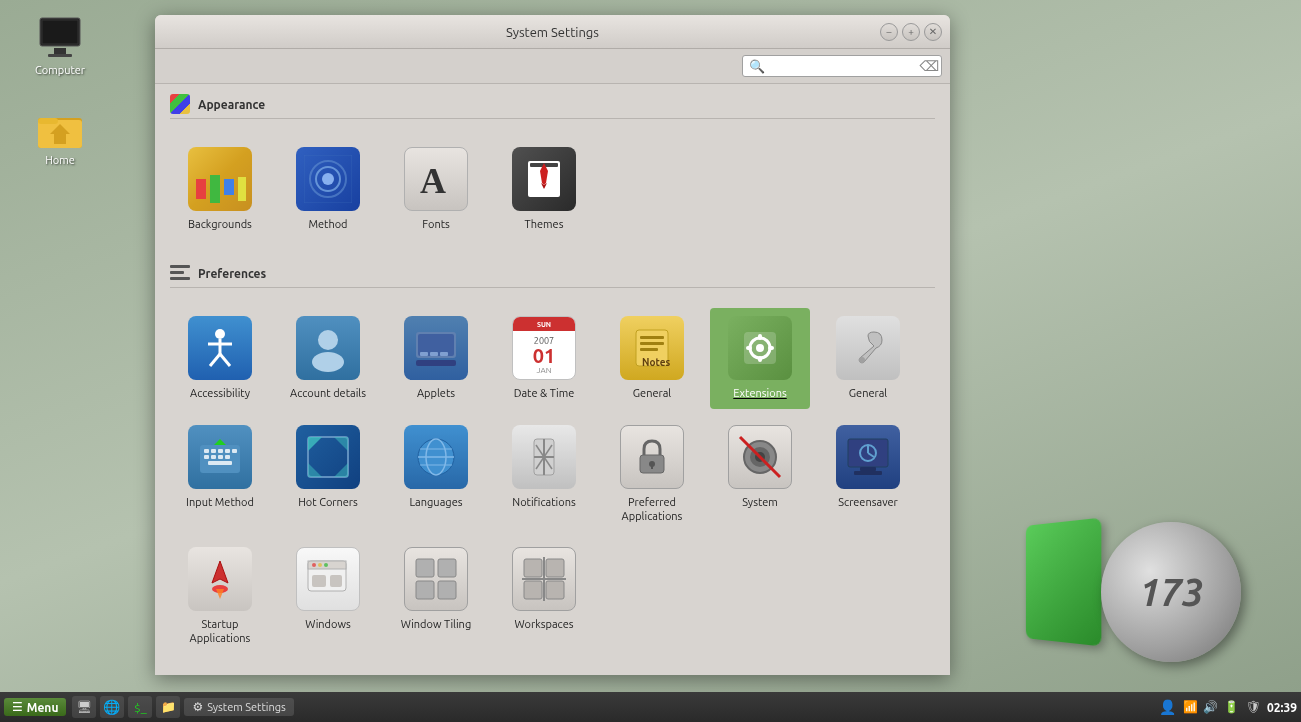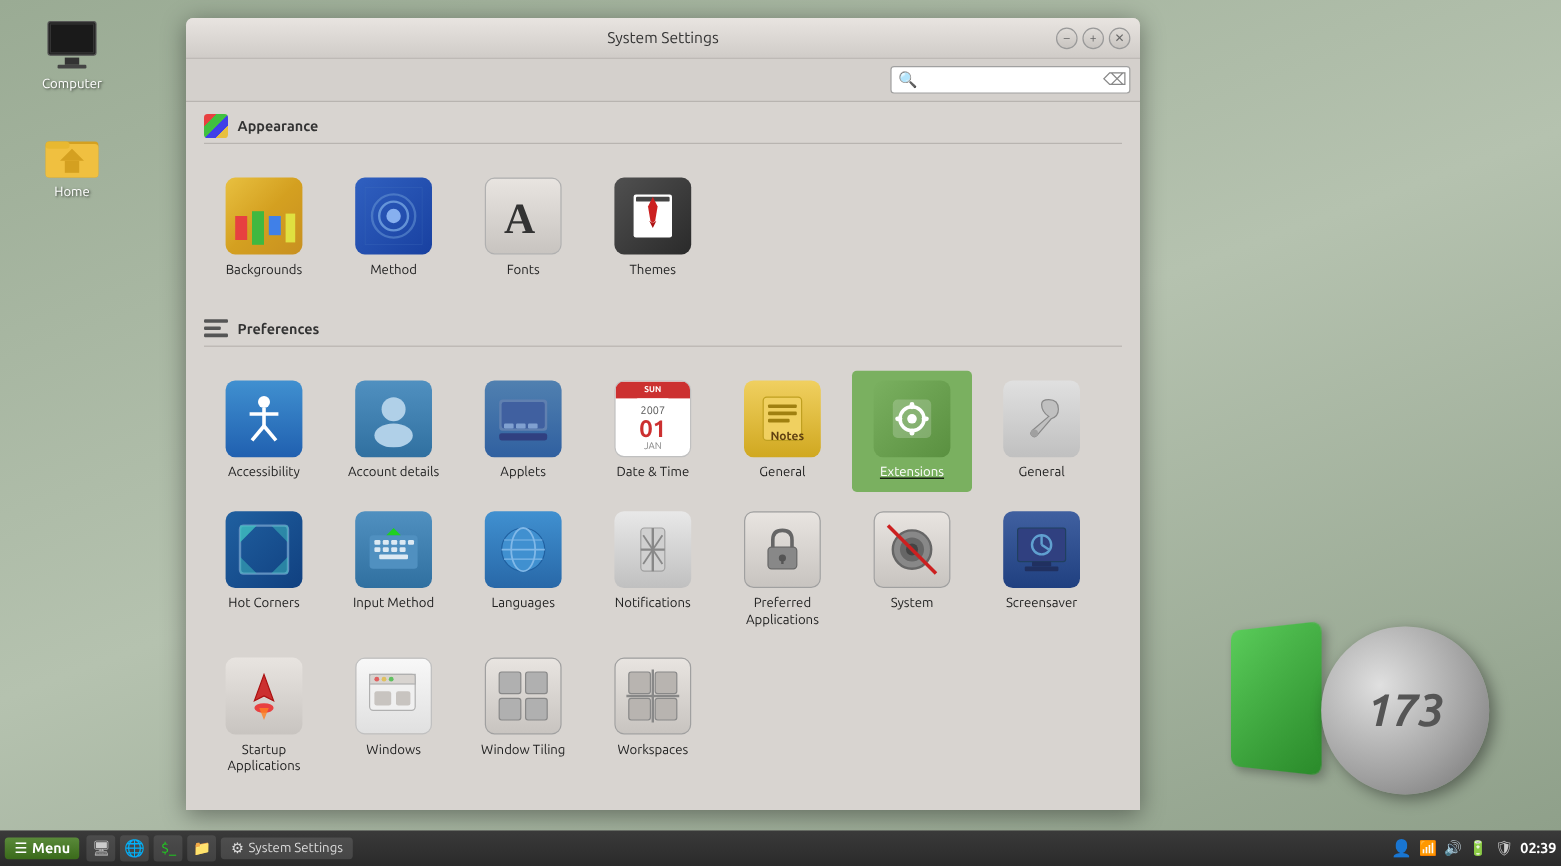--- a/index.html
+++ b/index.html
@@ -749,34 +749,20 @@
           <svg width="48" height="48" viewBox="0 0 48 48">
 
             <path d="M30,8 Q38,8 38,16 Q38,22 32,24 L20,38 Q18,40 16,38 Q14,36 16,34 L30,22 Q24,18 24,12 Q24,8 30,8Z" fill="#c0c0c0" stroke="#888" stroke-width="1"></path>
             <circle cx="18" cy="36" r="3" fill="#a0a0a0"></circle>
           </svg>
         </div>
         <span class="item-label">General</span>
       </div>
 
       <div class="grid-item">
-        <div class="item-icon icon-hotcorners">
-          <svg width="48" height="48" viewBox="0 0 48 48">
-            <rect x="4" y="4" width="40" height="40" rx="3" fill="none" stroke="#6090c0" stroke-width="2"></rect>
-
-            <polygon points="4,4 18,4 4,18" fill="#40c0c0" opacity="0.8"></polygon>
-            <polygon points="44,4 30,4 44,18" fill="#40c0c0" opacity="0.5"></polygon>
-            <polygon points="4,44 18,44 4,30" fill="#40c0c0" opacity="0.5"></polygon>
-            <polygon points="44,44 30,44 44,30" fill="#40c0c0" opacity="0.5"></polygon>
-          </svg>
-        </div>
-        <span class="item-label">Hot Corners</span>
-      </div>
-
-      <div class="grid-item">
         <div class="item-icon icon-inputmethod">
           <svg width="48" height="48" viewBox="0 0 48 48">
 
             <rect x="4" y="12" width="40" height="28" rx="3" fill="#5090c0"></rect>
 
             <rect x="8" y="16" width="5" height="4" rx="1" fill="#fff" opacity="0.8"></rect>
             <rect x="15" y="16" width="5" height="4" rx="1" fill="#fff" opacity="0.8"></rect>
             <rect x="22" y="16" width="5" height="4" rx="1" fill="#fff" opacity="0.8"></rect>
             <rect x="29" y="16" width="5" height="4" rx="1" fill="#fff" opacity="0.8"></rect>
             <rect x="36" y="16" width="5" height="4" rx="1" fill="#fff" opacity="0.8"></rect>
@@ -786,20 +772,34 @@
             <rect x="29" y="22" width="5" height="4" rx="1" fill="#fff" opacity="0.8"></rect>
             <rect x="12" y="28" width="24" height="4" rx="1" fill="#fff" opacity="0.8"></rect>
 
             <polygon points="24,6 18,12 30,12" fill="#20d020"></polygon>
           </svg>
         </div>
         <span class="item-label">Input Method</span>
       </div>
 
       <div class="grid-item">
+        <div class="item-icon icon-hotcorners">
+          <svg width="48" height="48" viewBox="0 0 48 48">
+            <rect x="4" y="4" width="40" height="40" rx="3" fill="none" stroke="#6090c0" stroke-width="2"></rect>
+
+            <polygon points="4,4 18,4 4,18" fill="#40c0c0" opacity="0.8"></polygon>
+            <polygon points="44,4 30,4 44,18" fill="#40c0c0" opacity="0.5"></polygon>
+            <polygon points="4,44 18,44 4,30" fill="#40c0c0" opacity="0.5"></polygon>
+            <polygon points="44,44 30,44 44,30" fill="#40c0c0" opacity="0.5"></polygon>
+          </svg>
+        </div>
+        <span class="item-label">Hot Corners</span>
+      </div>
+
+      <div class="grid-item">
         <div class="item-icon icon-languages">
           <svg width="48" height="48" viewBox="0 0 48 48">
 
             <circle cx="24" cy="24" r="18" fill="#4090d0" stroke="#2060a0" stroke-width="1"></circle>
             <ellipse cx="24" cy="24" rx="10" ry="18" fill="none" stroke="#80b8e8" stroke-width="1.5"></ellipse>
             <line x1="6" y1="24" x2="42" y2="24" stroke="#80b8e8" stroke-width="1.5"></line>
             <line x1="8" y1="16" x2="40" y2="16" stroke="#80b8e8" stroke-width="1"></line>
             <line x1="8" y1="32" x2="40" y2="32" stroke="#80b8e8" stroke-width="1"></line>
           </svg>
         </div>

